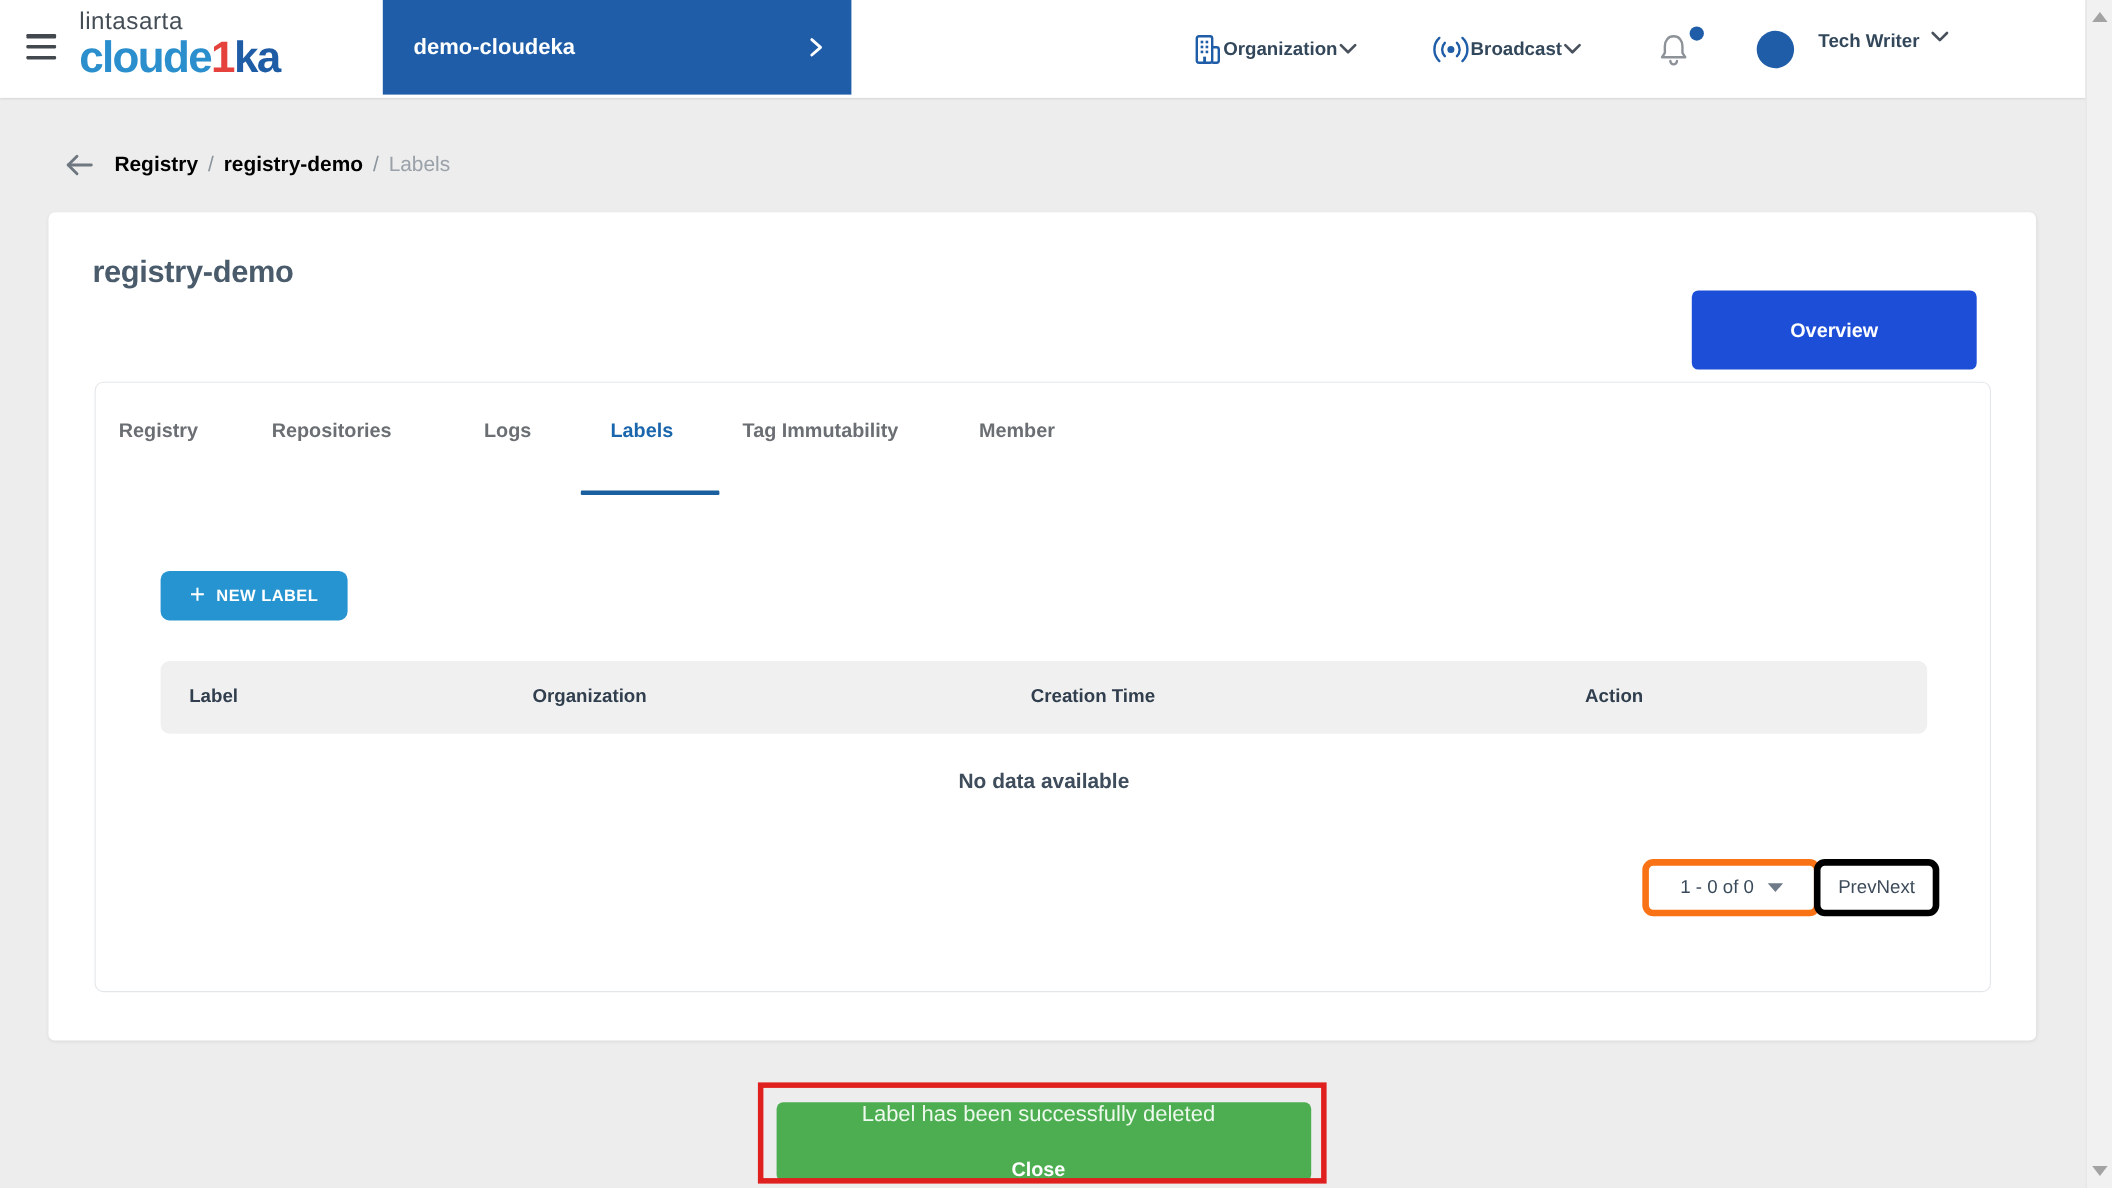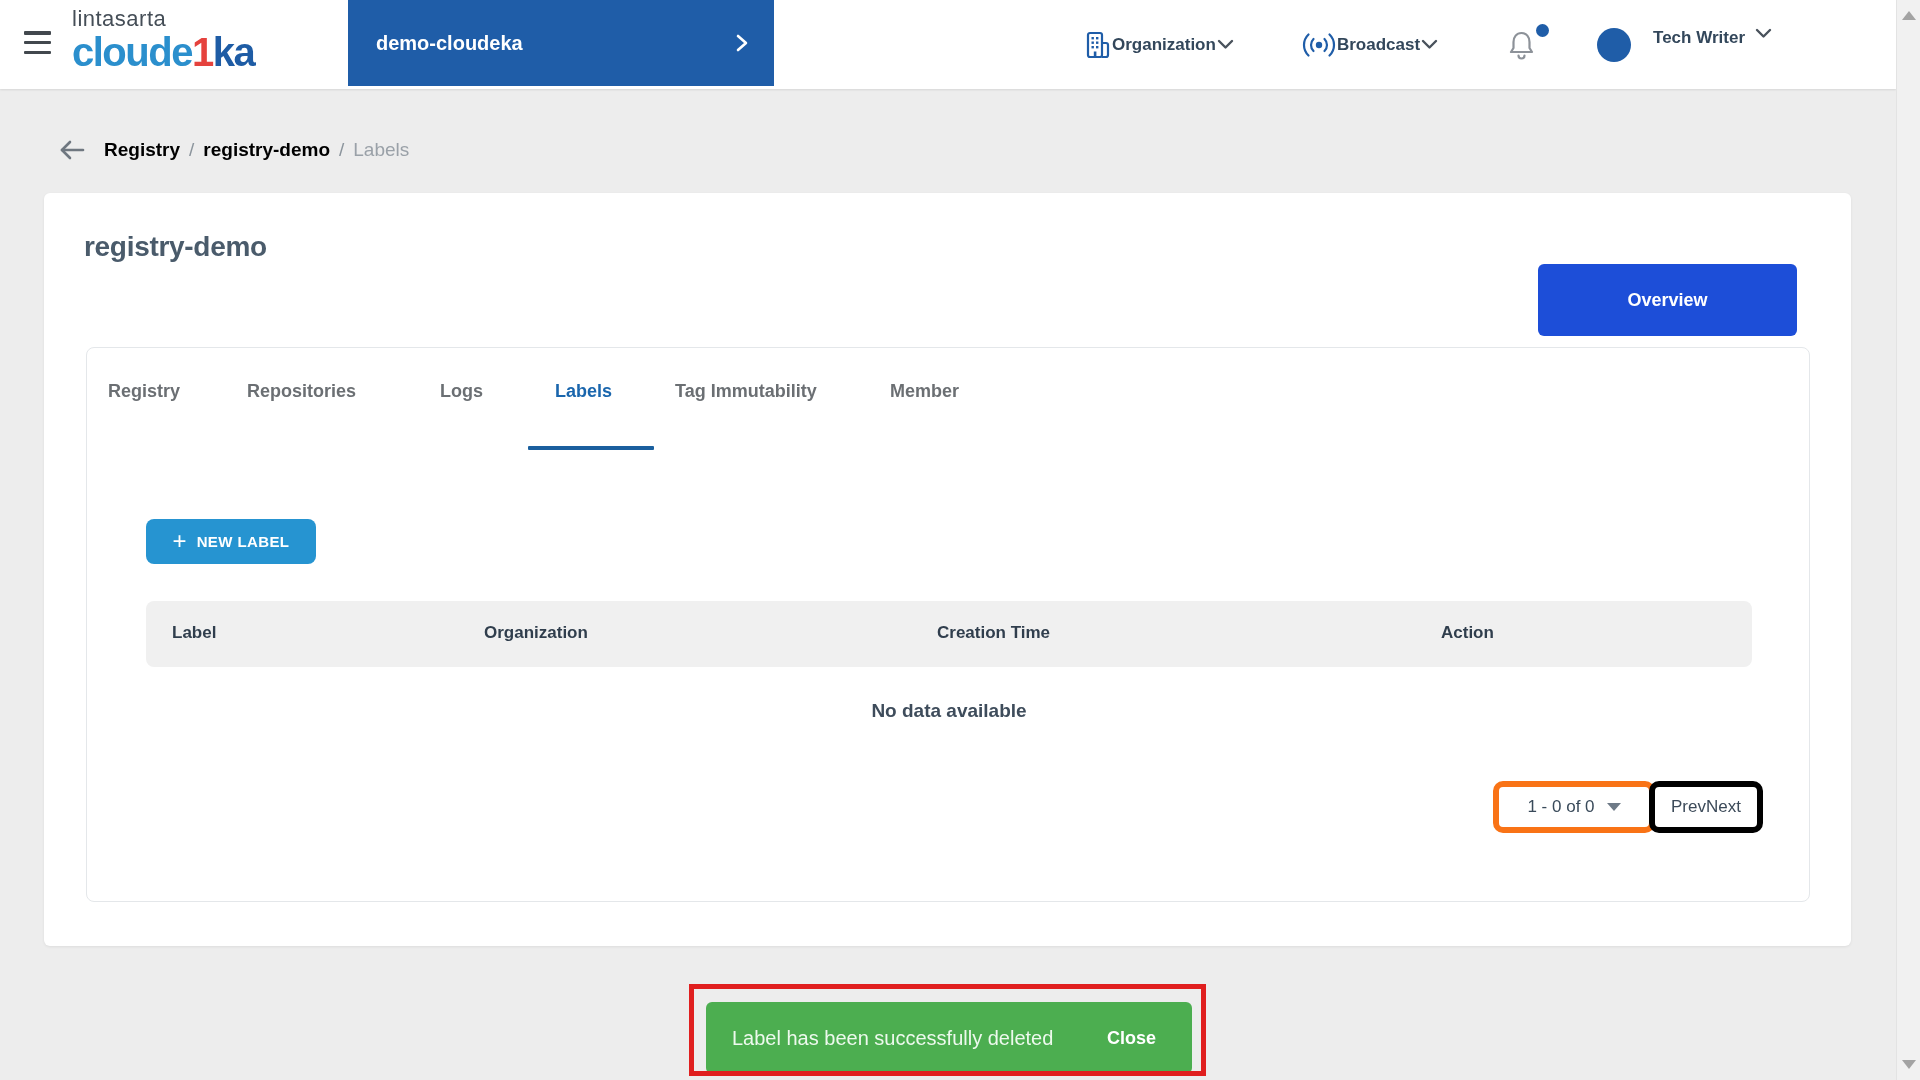--- a/index.html
+++ b/index.html
@@ -65,21 +65,21 @@
 
   .empty-row { position: absolute; left: 59px; top: 352px; width: 1606px; text-align: center; font-size: 19px; font-weight: 700; color: #3e4c5b; }
 
   .pager-size { position: absolute; left: 1406px; top: 433px; width: 162px; height: 52px; border: 6px solid #f97316; border-radius: 10px; display: flex; align-items: center; justify-content: center; gap: 12px; cursor: pointer; background: #ffffff; text-align: center; }
   .pager-size-text { font-size: 17px; color: #394a5a; }
   .caret-down { width: 0; height: 0; border-left: 7px solid transparent; border-right: 7px solid transparent; border-top: 8px solid #6e7a87; }
   .pager-nav { position: absolute; left: 1562px; top: 433px; width: 114px; height: 52px; border: 6px solid #000000; border-radius: 10px; display: flex; align-items: center; justify-content: center; background: #ffffff; }
   .pager-nav span { font-size: 17px; color: #3c4a59; cursor: pointer; }
 
   
-  .toast { position: absolute; left: 706px; top: 1002px; width: 486px; height: 72px; background: #4cae50; border-radius: 6px; display: flex; align-items: center; justify-content: space-between; padding: 0 36px 0 26px; z-index: 10; }
+  .toast { position: absolute; left: 706px; top: 1002px; width: 486px; height: 72px; background: #4cae50; border-radius: 6px; display: flex; align-items: center; justify-content: space-between; padding: 0 36px 0 26px; z-index: 10; flex-direction: column; }
   .toast-msg { font-size: 20px; color: #edf9ed; }
   .toast-close { font-size: 18px; font-weight: 700; color: #ffffff; cursor: pointer; background: none; border: none; font-family: "Liberation Sans", sans-serif; }
   .annotation-rect { position: absolute; left: 689px; top: 984px; width: 517px; height: 92px; border: 5px solid #e01f1f; z-index: 11; pointer-events: none; }
 
   svg { display: block; }
 </style>
 </head>
 <body>
 
 <div class="header">

